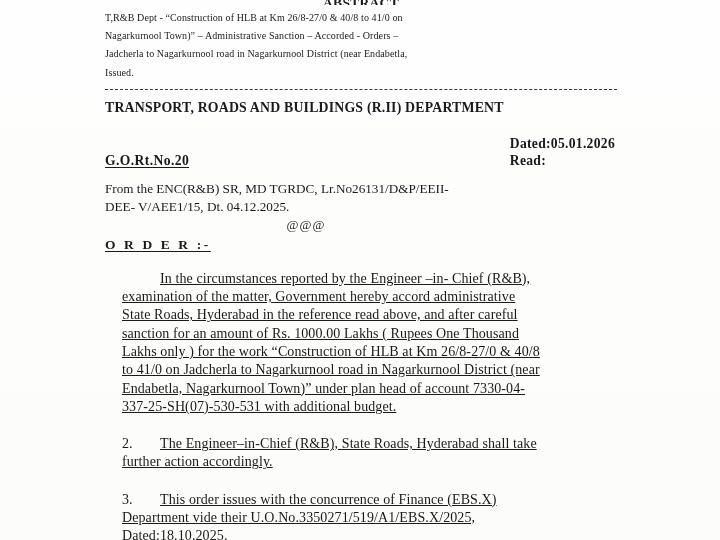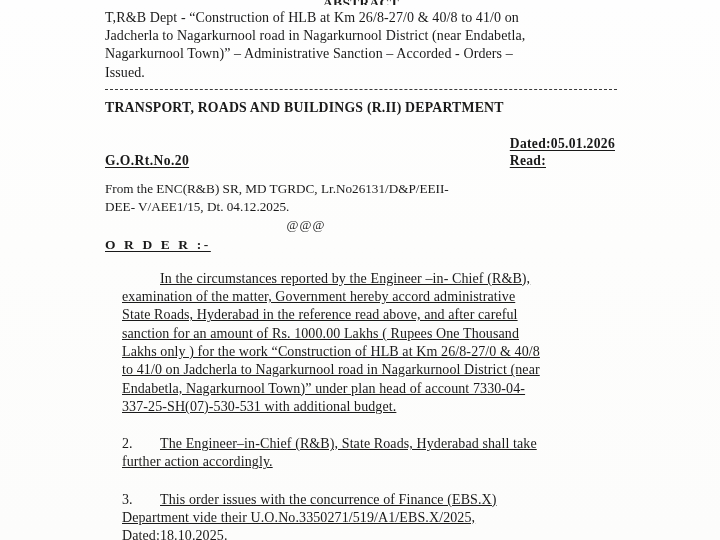--- a/index.html
+++ b/index.html
@@ -41,21 +41,21 @@
     height: 9px;
     overflow: hidden;
     line-height: 13px;
     position: relative;
     top: -4px;
   }
 
   .abstract-body {
     margin: 0;
     padding: 0;
-    font-size: 14px;
+    font-size: 10px;
     line-height: 18.2px;
     text-align: justify;
     text-justify: inter-word;
     letter-spacing: 0.1px;
   }
   .abstract-body .ln { display: block; white-space: nowrap; }
 
   .rule-dashed {
     margin-top: 7px;
     margin-bottom: 0;
@@ -88,21 +88,20 @@
   }
   .dated-block {
     text-align: left;
     font-weight: bold;
     font-size: 13.6px;
     line-height: 17px;
     margin-right: 2px;
   }
   .dated-block span {
     display: block;
-    text-decoration: underline;
     text-underline-offset: 2px;
     letter-spacing: 0.3px;
   }
   .dated-block .read-label { width: 38px; }
 
   .read-ref {
     margin-top: 11px;
     font-size: 13.2px;
     line-height: 18px;
     width: 462px;
@@ -154,22 +153,22 @@
 </head>
 <body>
 
 <div class="page">
   <div class="content">
 
     <div class="abstract-heading">ABSTRACT</div>
 
     <div class="abstract-body">
       <span class="ln">T,R&amp;B Dept  - “Construction of HLB at Km 26/8-27/0 &amp; 40/8 to 41/0 on</span>
+      <span class="ln">Nagarkurnool Town)” – Administrative Sanction – Accorded -  Orders –</span>
       <span class="ln">Jadcherla to Nagarkurnool road in Nagarkurnool District (near Endabetla,</span>
-      <span class="ln">Nagarkurnool Town)” – Administrative Sanction – Accorded -  Orders –</span>
       <span class="ln">Issued.</span>
     </div>
 
     <hr class="rule-dashed">
 
     <div class="dept-heading">TRANSPORT, ROADS AND BUILDINGS (R.II) DEPARTMENT</div>
 
     <div class="go-row">
       <div class="go-number">G.O.Rt.No.20</div>
       <div class="dated-block">

